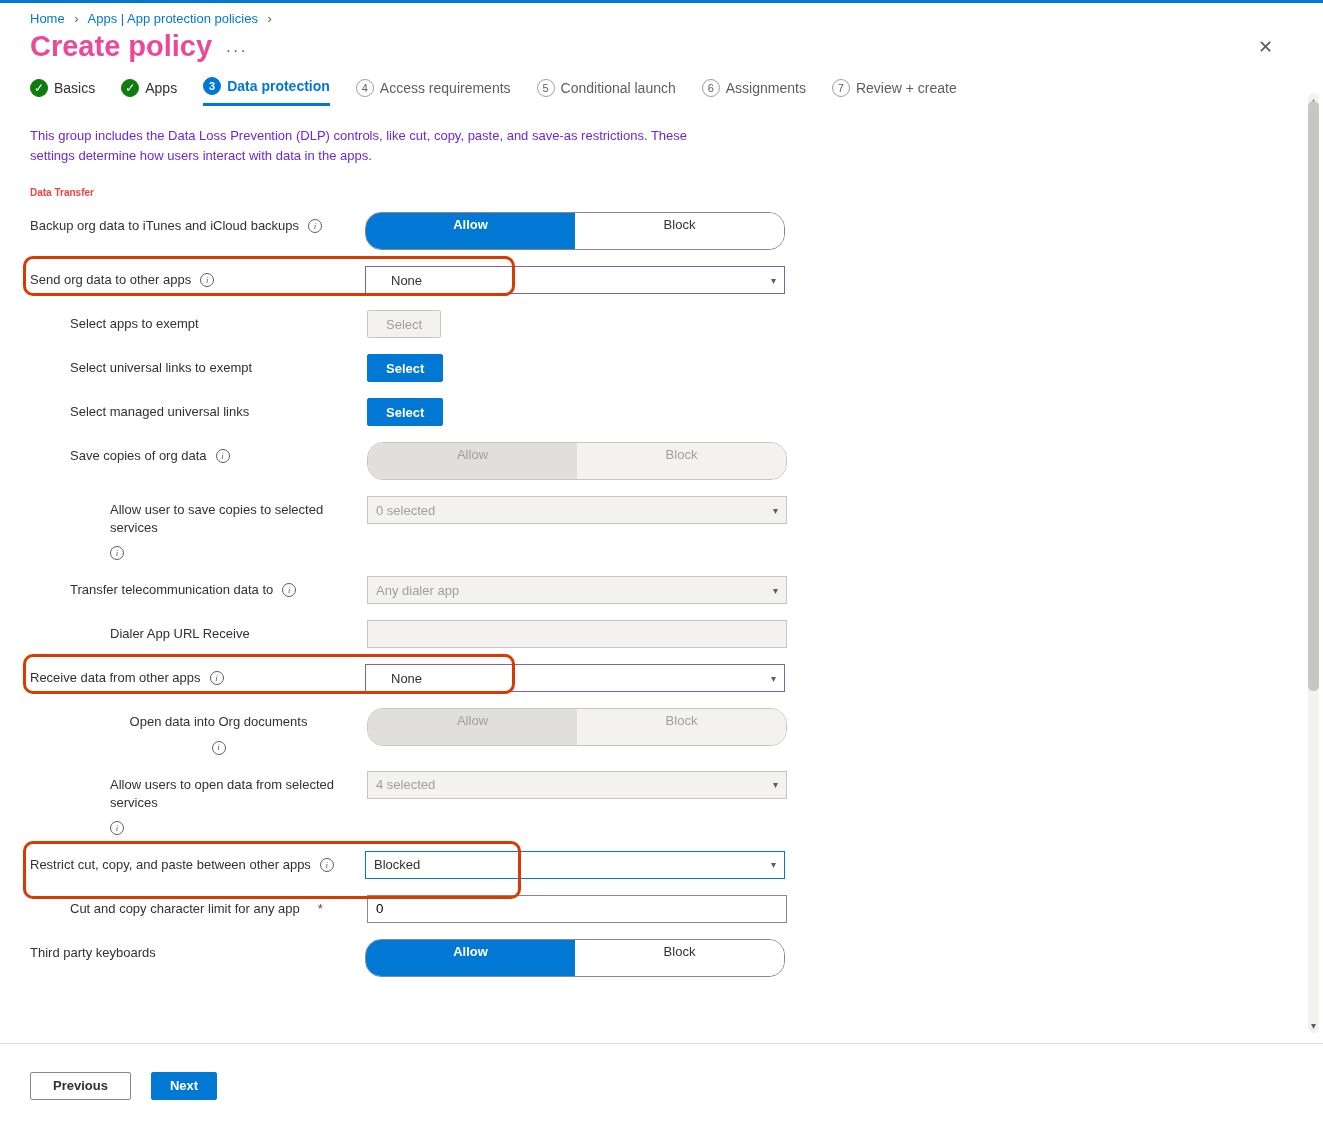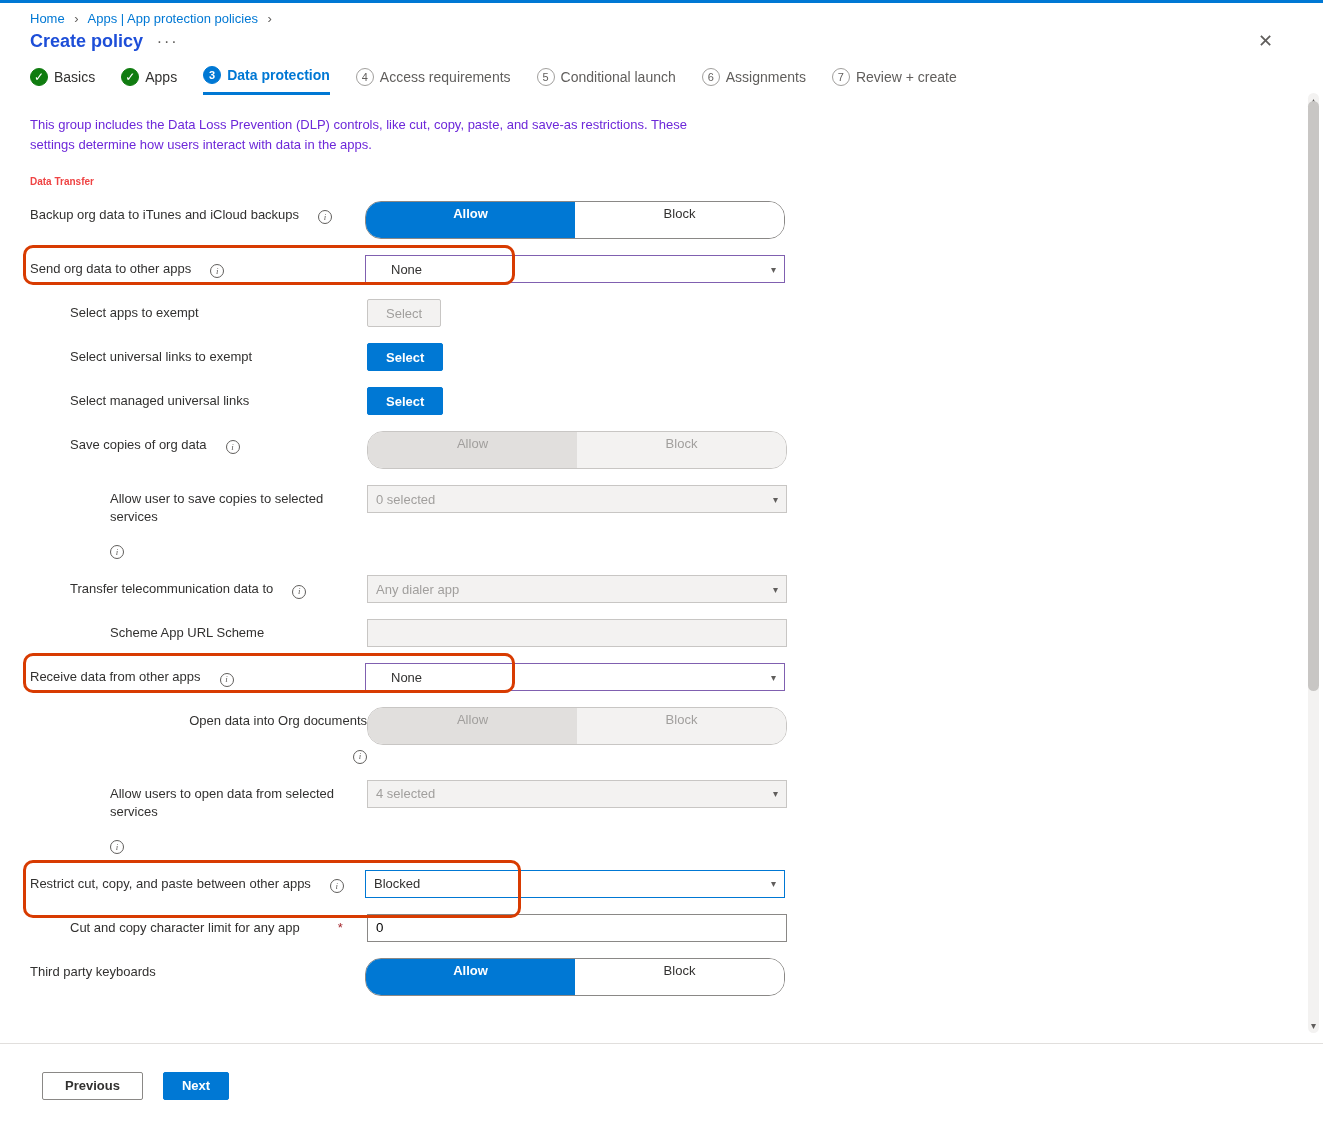--- a/index.html
+++ b/index.html
@@ -3,35 +3,35 @@
 <meta charset="utf-8">
 <style>
 * { margin: 0; padding: 0; box-sizing: border-box; }
 body { font-family: "Segoe UI", -apple-system, sans-serif; font-size: 13px; color: #323130; }
 .page { width: 1323px; height: 1127px; background: #fff; position: relative; border-top: 3px solid #0078d4; }
 .scroll { position:absolute; top:0; left:0; right:20px; bottom:84px; overflow:hidden; }
 .breadcrumb { padding: 8px 30px 0; font-size: 13px; color: #605e5c; }
 .breadcrumb a { color: #0078d4; text-decoration: none; }
 .breadcrumb .sep { color: #605e5c; margin: 0 6px; }
 .header { padding: 4px 30px 8px; display:flex; align-items:center; justify-content:space-between; }
-.header h1 { font-weight: 600; font-size: 18px; color: #1d4ed8; display:inline-block; }
+.header h1 { font-weight: 600; font-size: 29px; color: #ec4899; display:inline-block; }
 .header .dots { font-size: 16px; color: #605e5c; margin-left: 10px; letter-spacing: 2px; }
 .close { font-size: 18px; color: #605e5c; cursor:pointer; font-weight:300; }
 .steps { display:flex; gap: 26px; padding: 6px 30px 0; border-bottom: 0; }
 .step { display:flex; align-items:center; gap:6px; padding-bottom:8px; font-size:14px; }
 .step .badge { width:18px; height:18px; border-radius:50%; display:flex; align-items:center; justify-content:center; font-size:11px; border:1px solid #a19f9d; color:#605e5c; }
 .step.done .badge { background:#107c10; border-color:#107c10; color:#fff; }
 .step.done { color:#323130; font-weight:400; }
 .step.current { color:#0078d4; font-weight:600; border-bottom: 3px solid #0078d4; }
 .step.current .badge { background:#0078d4; border-color:#0078d4; color:#fff; }
 .step.future { color:#605e5c; }
 .desc { padding: 20px 30px 10px; max-width: 760px; line-height:1.5; color:#6d28d9; }
 .section-h { padding: 12px 30px 6px; font-weight:600; font-size:10px; color:#ef4444; }
 .row { display:flex; align-items:flex-start; padding: 8px 30px; }
-.row .label { width: 335px; padding-top:5px; font-size: 13px; color:#323130; display:flex; align-items:flex-end; gap:19px; flex-wrap:wrap; line-height:1.4; }
+.row .label { width: 335px; padding-top:5px; font-size: 13px; color:#323130; display:flex; align-items:center; gap:9px; flex-wrap:wrap; line-height:1.4; }
 .row .control { width: 420px; }
 .indent1 { padding-left: 70px; }
 .indent2 { padding-left: 110px; }
 .info-icon { width:14px; height:14px; border:1px solid #605e5c; border-radius:50%; display:inline-flex; align-items:center; justify-content:center; font-size:9px; color:#605e5c; font-style: italic; font-family: serif; cursor:default; }
 .req { color:#a4262c; }
 .pill { display:flex; border:1px solid #8a8886; border-radius: 16px; overflow:hidden; height: 38px; }
 .pill .half { flex:1; text-align:center; line-height:24px; font-size:13px; cursor:pointer; }
 .pill .active-blue { background:#0078d4; color:#fff; font-weight:600; }
 .pill .inactive { background:#fff; color:#323130; }
 .pill.disabled { border-color:#c8c6c4; }
@@ -45,21 +45,21 @@
 .textbox { height:28px; border:1px solid #8a8886; padding:0 8px; background:#fff; width:100%; }
 .textbox.disabled { background:#f3f2f1; border-color:#c8c6c4; }
 .btn { display:inline-flex; align-items:center; justify-content:center; height:28px; padding:0 18px; font-size:13px; cursor:pointer; border-radius:2px; }
 .btn.primary { background:#0078d4; color:#fff; font-weight:600; border:1px solid #0078d4; }
 .btn.disabled { background:#f3f2f1; color:#a19f9d; border:1px solid #c8c6c4; cursor:default; }
 .highlight-box { position:relative; }
 .highlight-box::before { content:""; position:absolute; border:3px solid #d83b01; border-radius:10px; pointer-events:none; }
 .hl1::before { left:23px; top:-2px; width:486px; height:34px; }
 .hl2::before { left:23px; top:-2px; width:486px; height:34px; }
 .hl3::before { left:23px; top:-2px; width:492px; height:52px; }
-.footer { position:absolute; left:0; right:0; bottom:0; height:84px; border-top:1px solid #e1dfdd; display:flex; align-items:center; gap:20px; padding:0 42px; background:#fff; }
+.footer { position:absolute; left:0; right:0; bottom:0; height:84px; border-top:1px solid #e1dfdd; display:flex; align-items:center; gap:20px; padding:0 30px; background:#fff; }
 .footer .btn.secondary { background:#fff; color:#323130; border:1px solid #8a8886; font-weight:600; padding:0 22px; }
 .scrollbar-track { position:absolute; right:4px; top:90px; width:11px; bottom:94px; background:#f3f2f1; border-radius:6px; }
 .scrollbar-thumb { position:absolute; right:4px; top:98px; width:11px; height:590px; background:#c8c6c4; border-radius:6px; }
 .scroll-arrow { position:absolute; right:4px; width:11px; height:11px; color:#605e5c; font-size:10px; text-align:center; }
 .scroll-arrow.up { top:92px; }
 .scroll-arrow.down { bottom:96px; }
 .check { font-size:12px; }
 .label-text { display:inline; }
 .dropdown-text { }
 </style>
@@ -209,21 +209,21 @@
     <div class="control">
       <div class="dropdown disabled">
         <span>Any dialer app</span>
         <span class="chev">▾</span>
       </div>
     </div>
   </div>
 
   <div class="row indent2">
     <div class="label" style="width:257px;">
-          <span class="label-text">Scheme App URL Scheme</span>
+          <span class="label-text">Dialer App URL Receive</span>
         </div>
     <div class="control">
       <input class="textbox disabled" readonly="" style="">
     </div>
   </div>
 
   <div class="row highlight-box hl2">
     <div class="label">
           <span class="label-text">Receive data from other apps</span> 
           <span class="info-icon">i</span>

